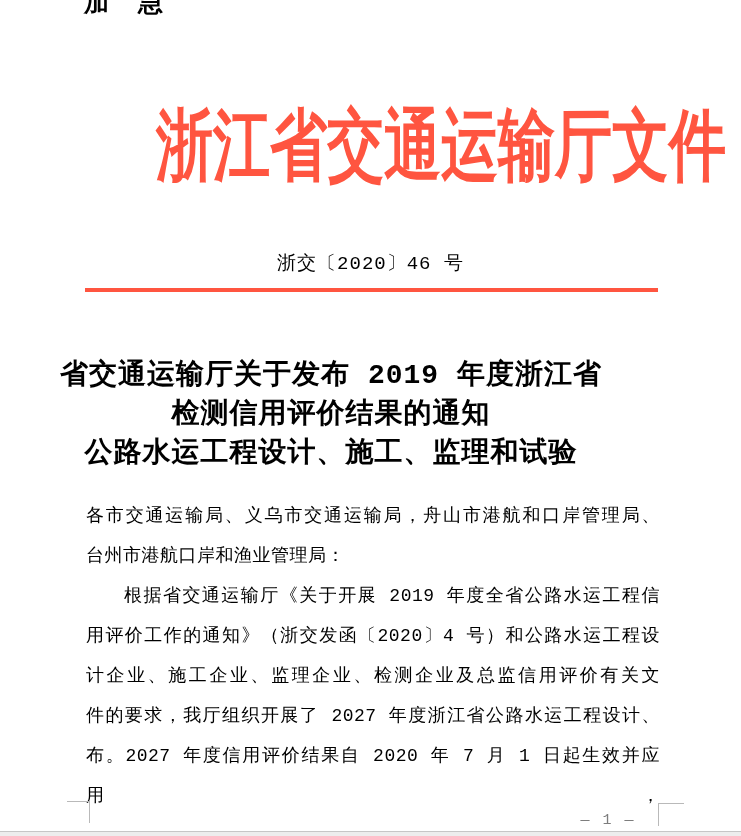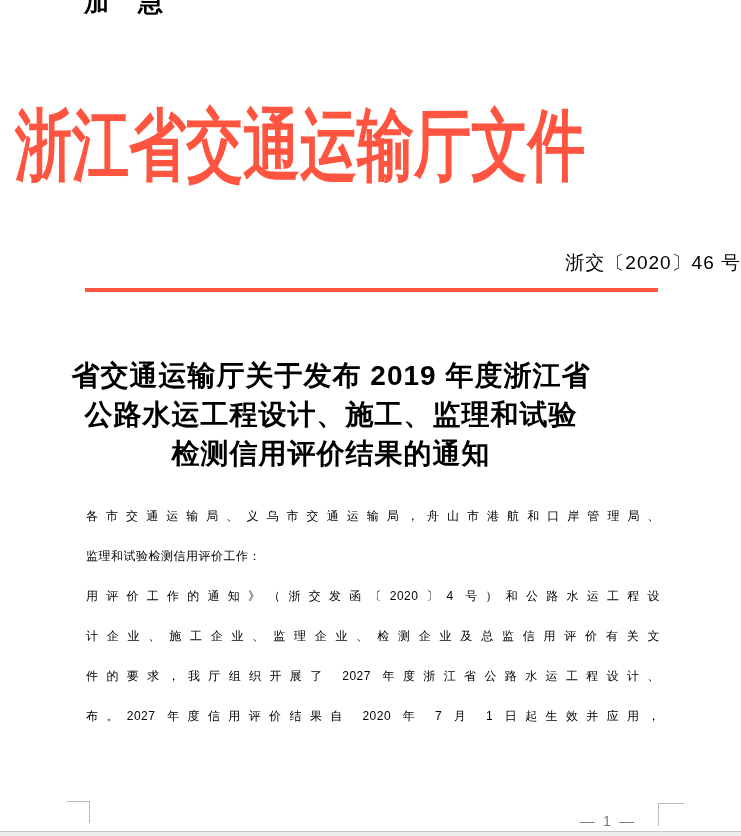--- a/index.html
+++ b/index.html
@@ -6,54 +6,54 @@
     margin: 0;
     padding: 0;
     background: #ffffff;
   }
   .page {
     position: relative;
     width: 741px;
     height: 836px;
     background: #ffffff;
     overflow: hidden;
-    font-family: Liberation Sans, sans-serif;
+    font-family: Liberation Mono, monospace;
     color: #000000;
   }
   .urgency {
     position: absolute;
     left: 84px;
     top: -14px;
     font-size: 25px;
     font-weight: bold;
     letter-spacing: 2px;
     white-space: nowrap;
   }
   .masthead-wrap {
     position: absolute;
     top: 94px;
     left: 0;
     width: 741px;
-    text-align: left;
+    text-align: right;
   }
   .masthead {
     display: inline-block;
     font-size: 60px;
     font-weight: bold;
     color: #FF5540;
     white-space: nowrap;
     transform: scale(0.95, 1.3);
     transform-origin: center top;
   }
   .doc-number {
     position: absolute;
     top: 250px;
     left: 0;
     width: 741px;
-    text-align: right;
+    text-align: center;
     font-size: 19px;
     letter-spacing: 1px;
   }
   .red-rule {
     position: absolute;
     top: 288px;
     left: 85px;
     width: 573px;
     height: 4px;
     background: #FF5540;
@@ -67,21 +67,21 @@
     font-weight: bold;
     font-size: 28px;
     line-height: 39px;
     letter-spacing: 1px;
   }
   .text-block {
     position: absolute;
     top: 496px;
     left: 86px;
     width: 574px;
-    font-size: 12px;
+    font-size: 18px;
     line-height: 40px;
     letter-spacing: 0.5px;
   }
   .jl {
     text-align: justify;
     text-align-last: justify;
   }
   .indent {
     padding-left: 38px;
   }
@@ -135,27 +135,28 @@
   <div class="masthead-wrap">
     <span class="masthead">浙江省交通运输厅文件</span>
   </div>
 
   <div class="doc-number">浙交〔2020〕46 号</div>
 
   <div class="red-rule"></div>
 
   <div class="doc-title">
     <div>省交通运输厅关于发布 2019 年度浙江省</div>
+    <div>检测信用评价结果的通知</div>
     <div>公路水运工程设计、施工、监理和试验</div>
-    <div>检测信用评价结果的通知</div>
   </div>
 
   <div class="text-block">
     <div class="jl">各市交通运输局、义乌市交通运输局，舟山市港航和口岸管理局、</div>
-    <div>监理和试验检测信用评价工作：</div>
+    <div>台州市港航口岸和渔业管理局：</div>
+    <div class="jl indent">根据省交通运输厅《关于开展 2019 年度全省公路水运工程信</div>
     <div class="jl">用评价工作的通知》（浙交发函〔2020〕4 号）和公路水运工程设</div>
     <div class="jl">计企业、施工企业、监理企业、检测企业及总监信用评价有关文</div>
     <div class="jl">件的要求，我厅组织开展了 2027 年度浙江省公路水运工程设计、</div>
     <div class="jl">布。2027 年度信用评价结果自 2020 年 7 月 1 日起生效并应用，</div>
   </div>
 
   <div class="corner-mark-left"></div>
   <div class="corner-mark-right"></div>
 
   <div class="page-number">— 1 —</div>

